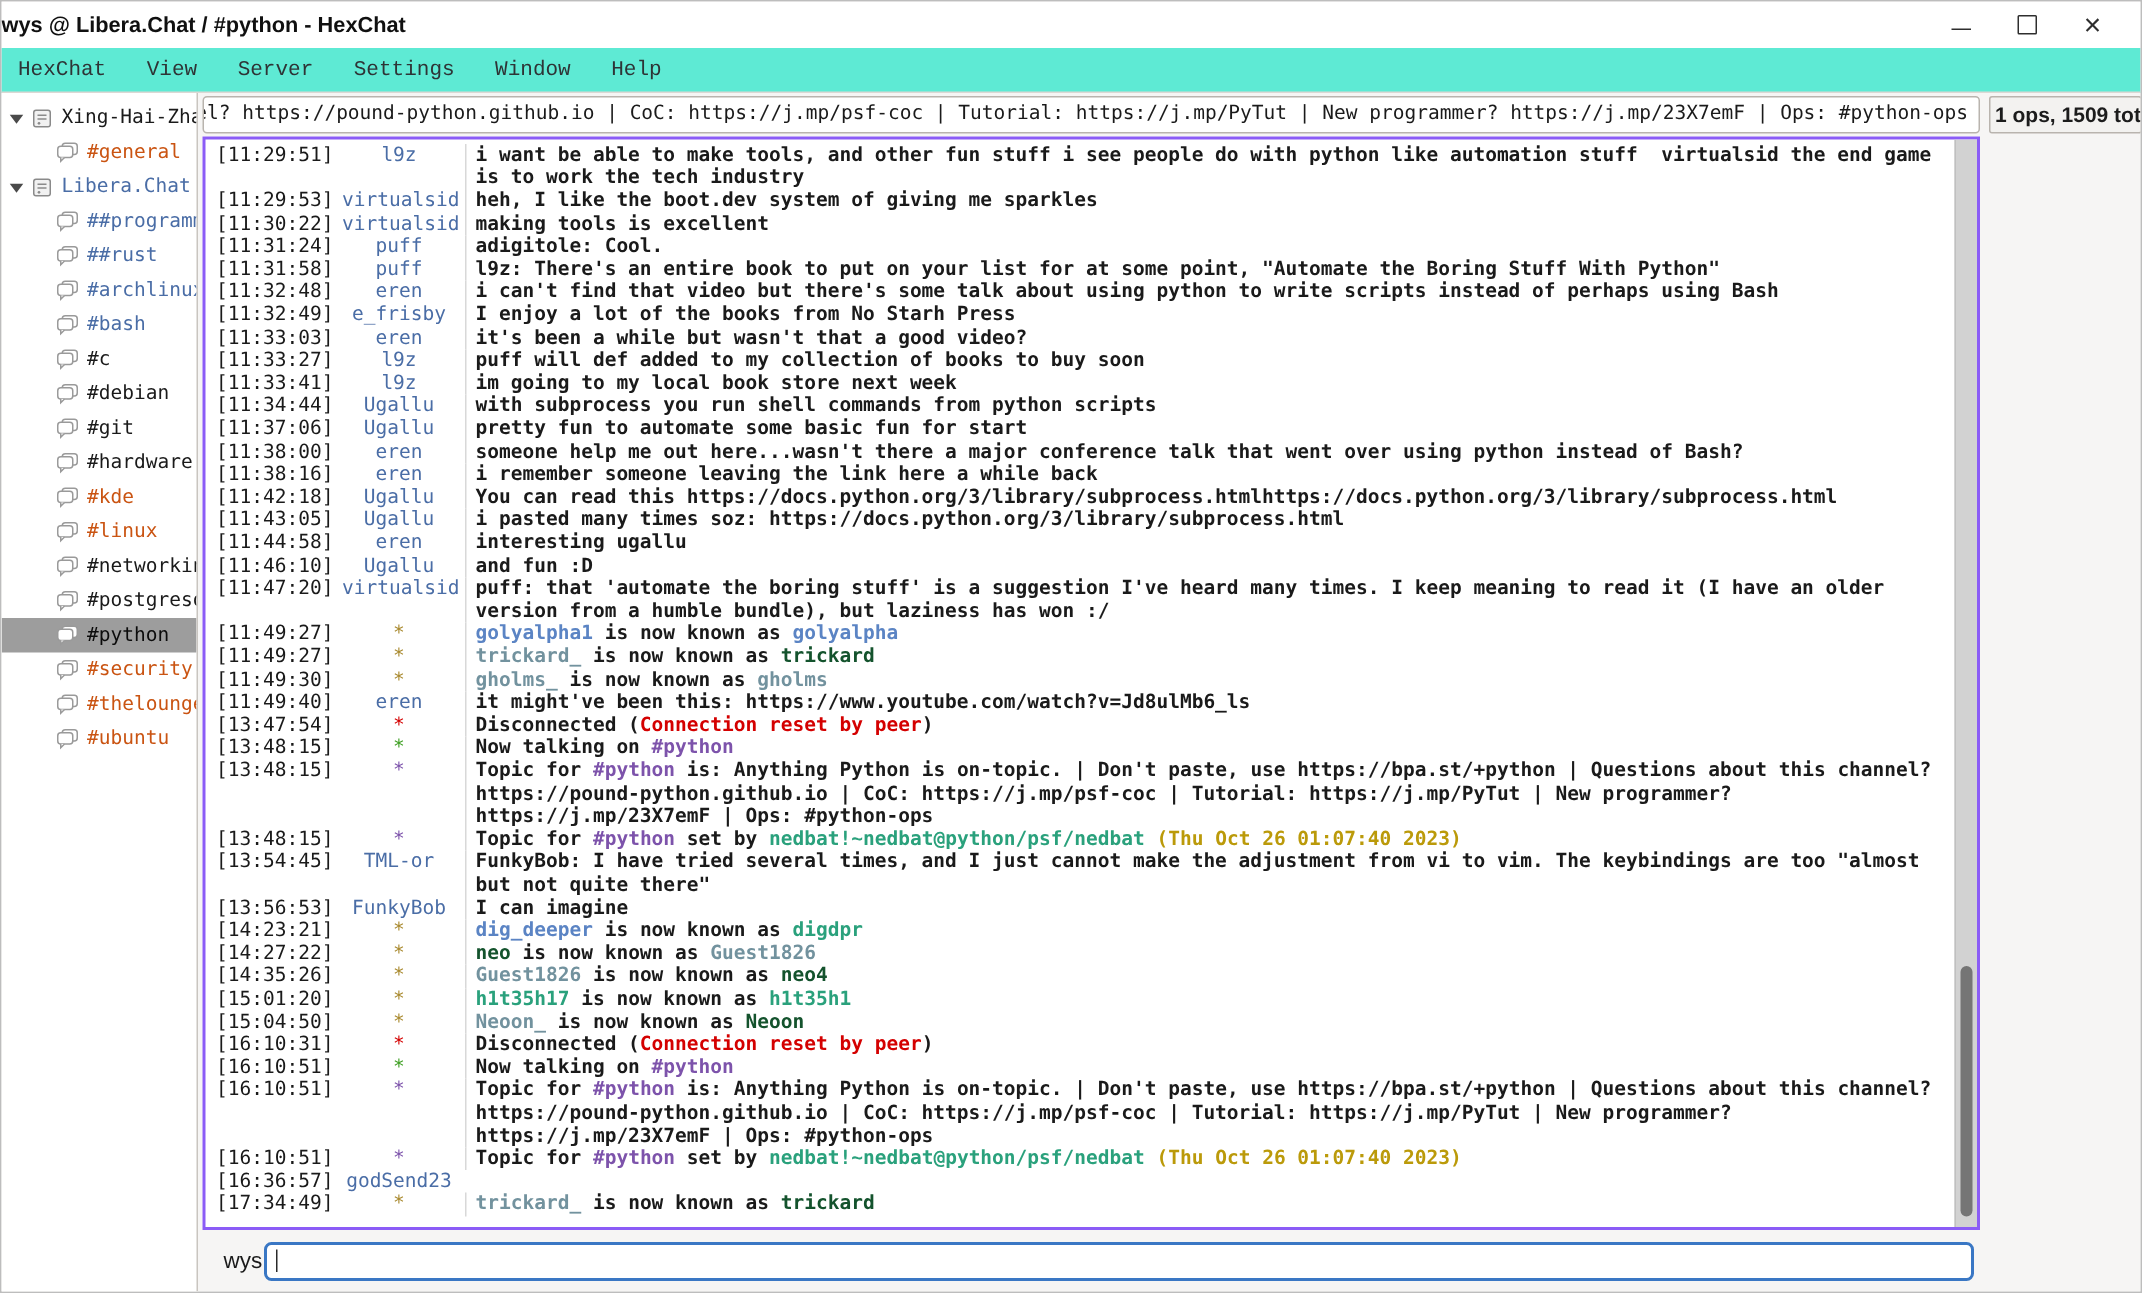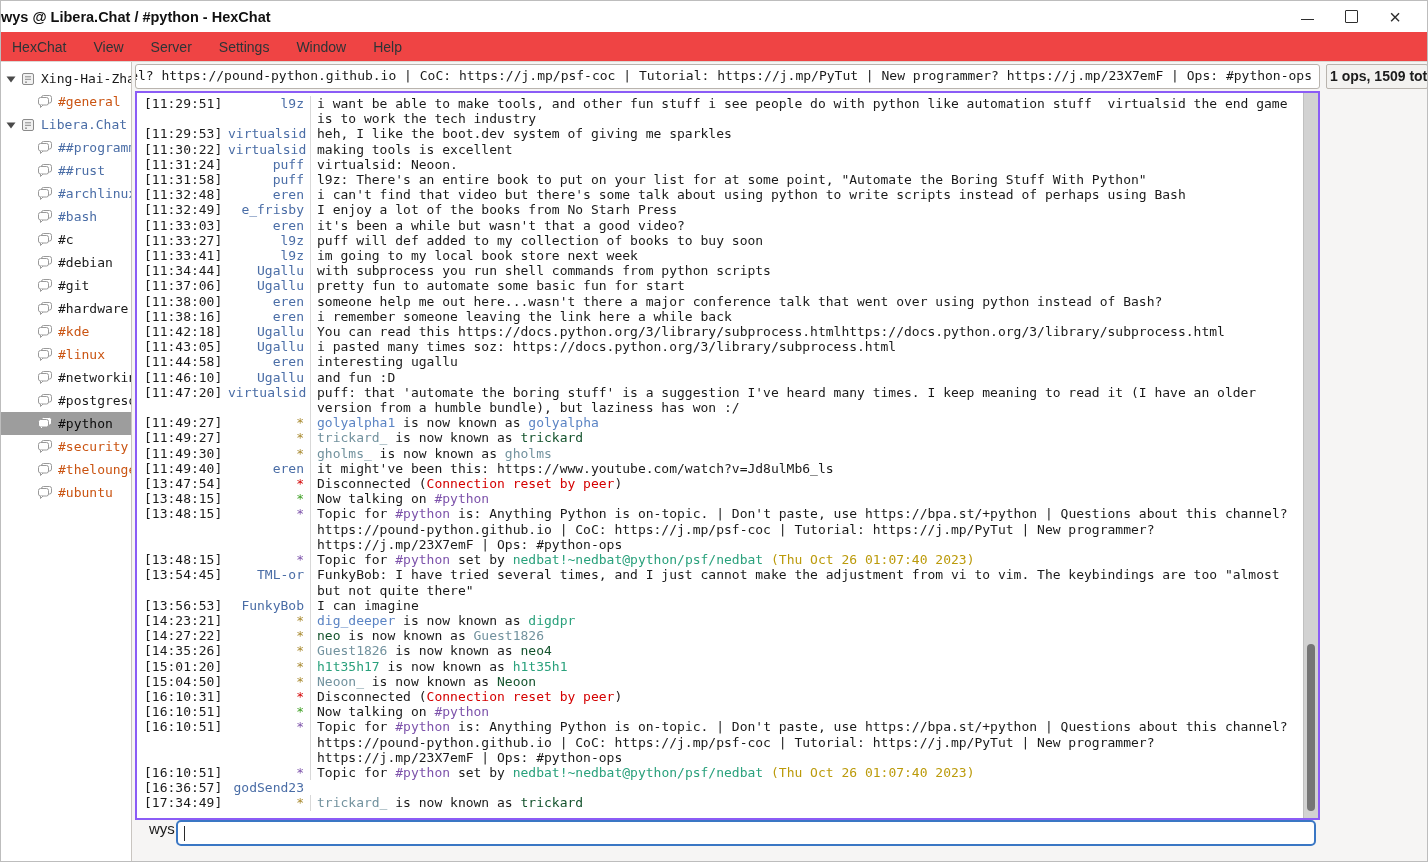--- a/index.html
+++ b/index.html
@@ -9,23 +9,23 @@
   
   .titlebar{height:31px;background:#ffffff;display:flex;align-items:center;
             justify-content:flex-start;position:relative;}
   .title{font-weight:bold;font-size:14.5px;color:#101010;}
   .win-controls{position:absolute;right:10px;top:0;height:100%;display:flex;align-items:center;}
   .wc{width:44px;height:100%;display:flex;align-items:center;justify-content:center;cursor:default;}
   .wc-min-glyph{width:13px;height:0;border-bottom:1.6px solid #2e2e2e;margin-top:6px;}
   .wc-max-glyph{width:11px;height:11px;border:1.6px solid #2e2e2e;border-radius:1px;}
   .wc-close-glyph{font-size:20px;line-height:20px;color:#2e2e2e;font-weight:400;}
   
-  .menubar{height:29px;background:#ef4444;border-bottom:1px solid #dcd8d4;
+  .menubar{height:29px;background:#5eead4;border-bottom:1px solid #dcd8d4;
            display:flex;align-items:center;padding-left:11px;gap:27px;
-           font-size:14px;color:#2e3436;}
+           font-size:14px;color:#2e3436;font-family:Liberation Mono, monospace;}
   .menu-item{white-space:nowrap;}
   
   .app{position:absolute;top:61px;left:0;right:0;bottom:0;display:flex;background:#f6f5f4;}
   
   .sidebar{width:131px;flex:none;background:#ffffff;border-right:1px solid #c9c5c0;
            padding-top:5px;box-sizing:border-box;overflow:hidden;}
   .tree-row{height:23px;display:flex;align-items:center;white-space:nowrap;
             font-family:"DejaVu Sans Mono",monospace;font-size:13px;color:#1a1a1a;}
   .tree-row.selected{background:#9d9d9d;}
   .tree-row.selected .tree-label{color:#0b0b0b;}
@@ -39,32 +39,32 @@
   .main{flex:1;display:flex;flex-direction:column;min-width:0;
         padding:2px 3px 0 3px;box-sizing:border-box;}
   .topic-entry{height:23px;background:#ffffff;border:1px solid #b9b4ae;border-radius:3px;
                margin-bottom:2px;position:relative;overflow:hidden;flex:none;
                font-family:"DejaVu Sans Mono",monospace;font-size:13px;color:#1a1a1a;}
   .topic-text{position:absolute;right:7px;top:3px;white-space:pre;}
   .chat-frame{flex:1;background:#ffffff;border:2px solid #8b5cf6;position:relative;overflow:hidden;}
   .chat-lines{position:absolute;top:3px;left:0;right:16px;}
   .chat-row{display:flex;font-family:"DejaVu Sans Mono",monospace;font-size:13px;line-height:15.2px;}
   .chat-time{flex:none;width:84px;padding-left:7px;color:#1a1a1a;}
-  .chat-nick{flex:none;width:76px;text-align:right;padding-right:6px;overflow:hidden;}
+  .chat-nick{flex:none;width:76px;text-align:center;padding-right:6px;overflow:hidden;}
   .chat-msg{flex:1;border-left:1px solid #d8d8d8;padding-left:6px;padding-right:10px;
-            white-space:pre-wrap;word-wrap:break-word;color:#1a1a1a;min-width:0;}
+            white-space:pre-wrap;word-wrap:break-word;color:#1a1a1a;min-width:0;font-weight:bold;}
   .m-text{color:#1a1a1a;} .m-nick{color:#4a6da6;} .m-olive{color:#a98a2f;}
   .m-green{color:#3fa024;} .m-red{color:#d40000;} .m-purple{color:#7d53ab;}
   .m-teal{color:#2aa17c;} .m-yellow{color:#bb9a0a;} .m-lightblue{color:#5b84c4;}
   .m-grayblue{color:#72929e;} .m-blue2{color:#14532d;}
   .chat-vscroll{position:absolute;top:0;right:0;bottom:0;width:14px;background:#d2d2d2;
                 border-left:1px solid #c0c0c0;}
   .chat-vthumb{position:absolute;left:3px;right:3px;top:76%;height:23%;
                background:#757575;border-radius:4px;}
-  .input-row{height:41px;flex:none;display:flex;align-items:flex-start;gap:1px;padding:0 4px 0 14px;}
+  .input-row{height:41px;flex:none;display:flex;align-items:center;gap:1px;padding:0 4px 0 14px;}
   .nick-label{font-size:15px;color:#1a1a1a;}
   .input-entry{flex:1;height:22px;background:#ffffff;border:2px solid #3a77c4;border-radius:5px;
                display:flex;align-items:center;padding-left:6px;}
   .caret{width:1px;height:15px;background:#2a2a2a;}
   
   .userpanel{width:104px;flex:none;display:flex;flex-direction:row;
              padding:2px 1px 0 3px;box-sizing:border-box;}
   .user-header{height:23px;flex:none;background:#f3f2f0;border:1px solid #b9b4ae;border-radius:2px;
                font-size:14px;font-weight:bold;color:#1c1c1c;line-height:22px;padding-left:3px;
                white-space:nowrap;overflow:hidden;margin-bottom:2px;}
@@ -353,21 +353,21 @@
             <div class="chat-msg"><span class="m-text">heh, I like the boot.dev system of giving me sparkles</span></div>
           </div>
           <div class="chat-row">
             <span class="chat-time">[11:30:22]</span>
             <span class="chat-nick m-nick">virtualsid</span>
             <div class="chat-msg"><span class="m-text">making tools is excellent</span></div>
           </div>
           <div class="chat-row">
             <span class="chat-time">[11:31:24]</span>
             <span class="chat-nick m-nick">puff</span>
-            <div class="chat-msg"><span class="m-text">virtualsid: Neoon.</span></div>
+            <div class="chat-msg"><span class="m-text">adigitole: Cool.</span></div>
           </div>
           <div class="chat-row">
             <span class="chat-time">[11:31:58]</span>
             <span class="chat-nick m-nick">puff</span>
             <div class="chat-msg"><span class="m-text">l9z: There's an entire book to put on your list for at some point, "Automate the Boring Stuff With Python"</span></div>
           </div>
           <div class="chat-row">
             <span class="chat-time">[11:32:48]</span>
             <span class="chat-nick m-nick">eren</span>
             <div class="chat-msg"><span class="m-text">i can't find that video but there's some talk about using python to write scripts instead of perhaps using Bash</span></div>

